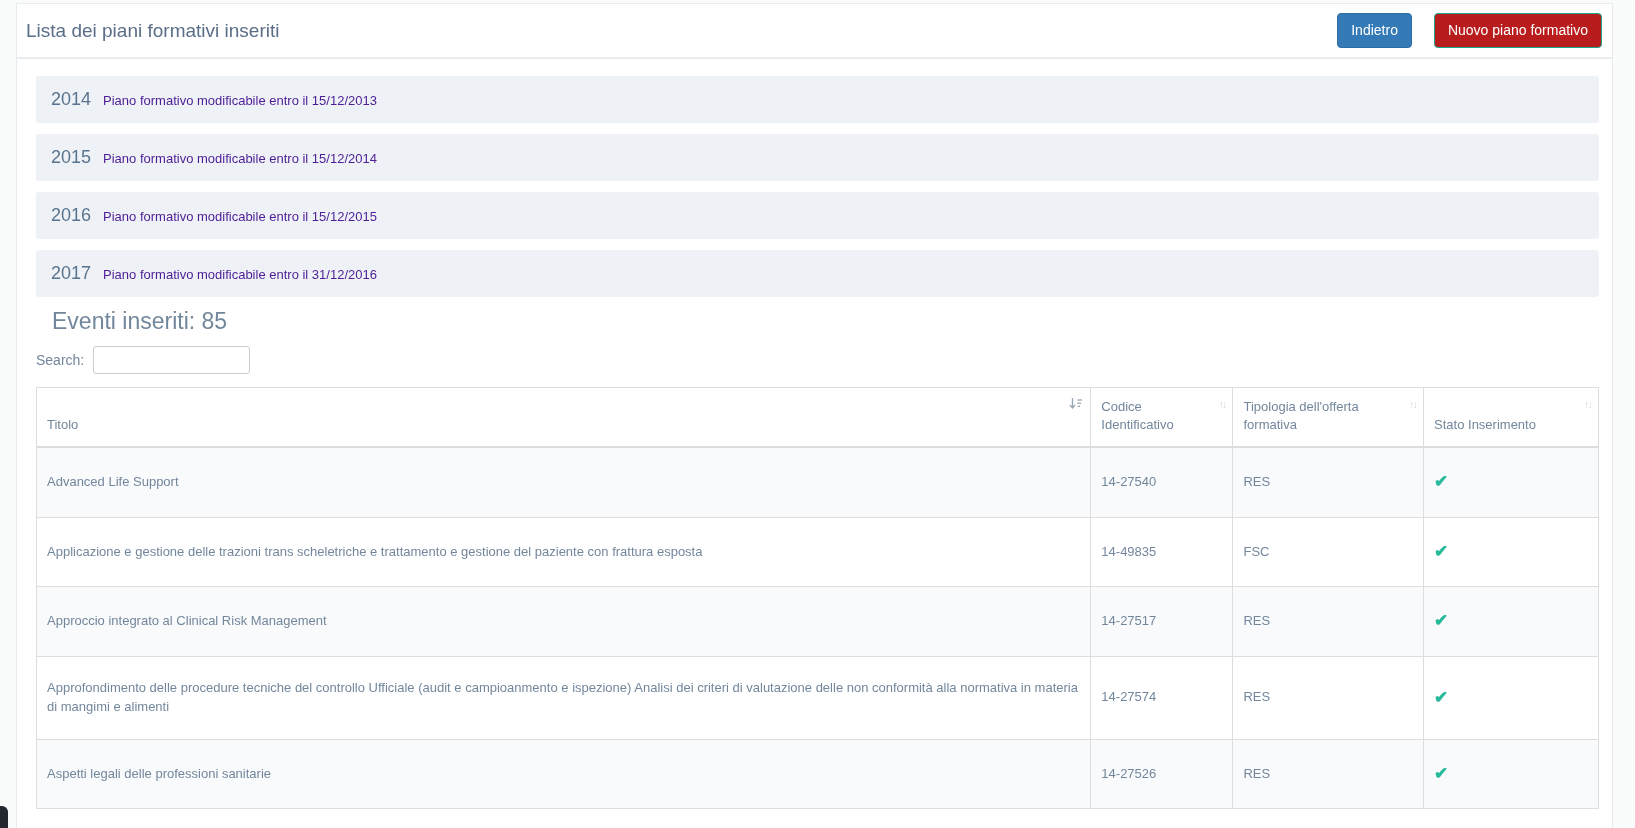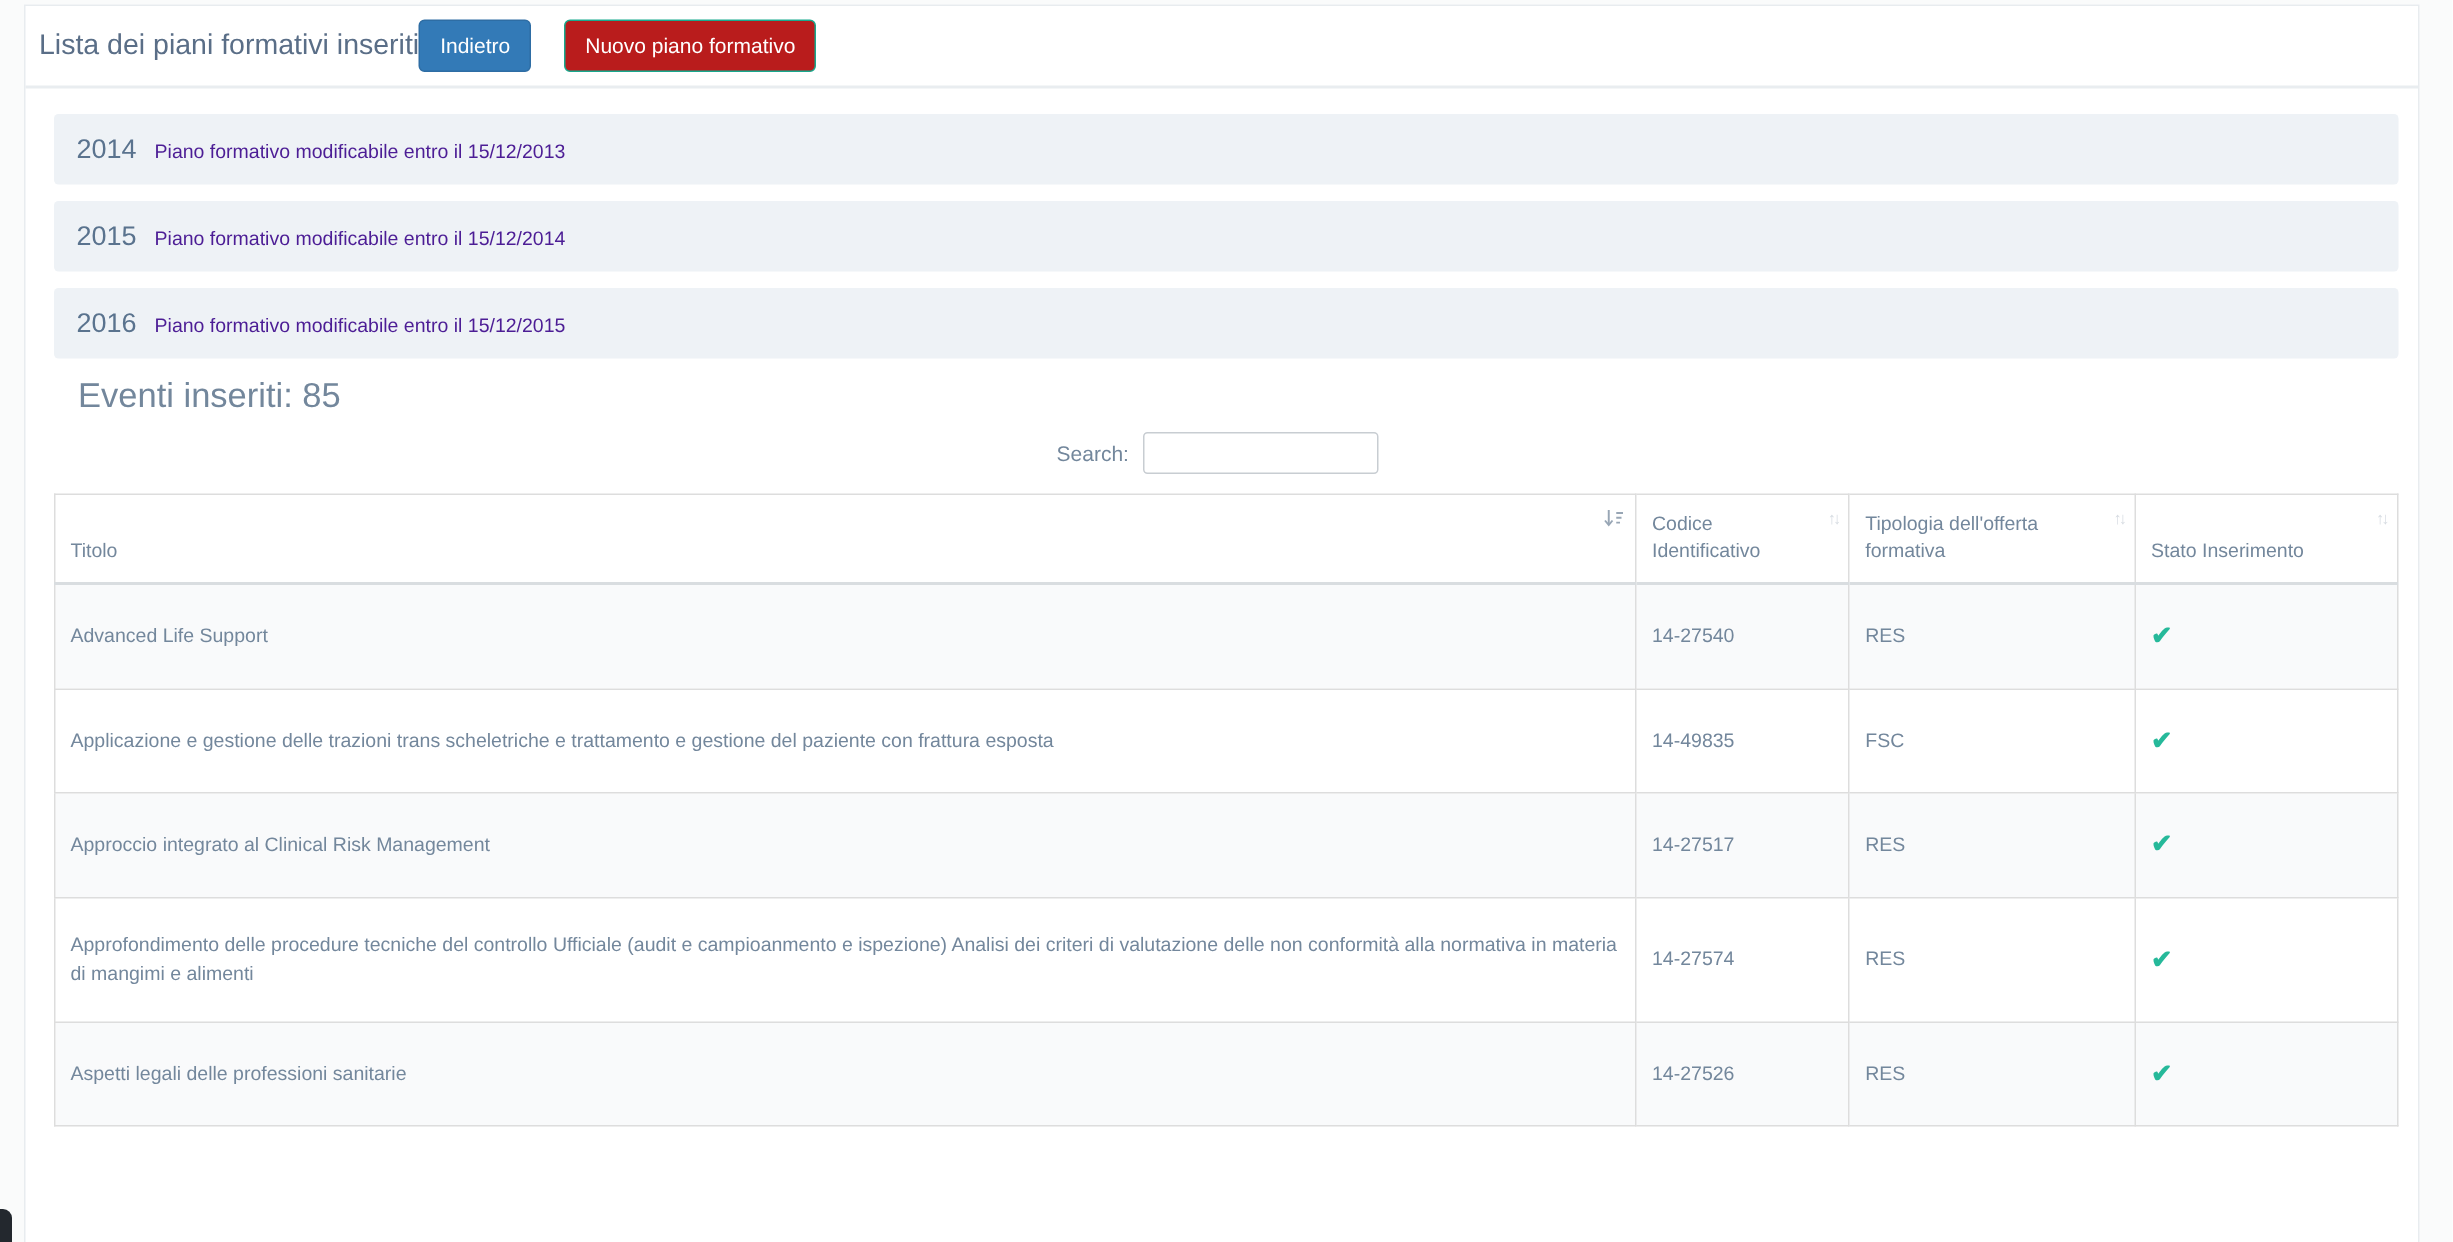--- a/index.html
+++ b/index.html
@@ -17,21 +17,21 @@
     top: 3px; left: 16px;
     width: 1597px;
     height: 830px;
     background: #ffffff;
     border: 1px solid #e8ecef;
   }
   .card-header {
     height: 55px;
     display: flex;
     align-items: center;
-    justify-content: flex-start;
+    justify-content: space-between;
     padding: 0 10px 0 9px;
     border-bottom: 2px solid #e9edf0;
   }
   .page-title {
     font-size: 19px;
     color: #5a6e87;
   }
   .header-buttons { display: flex; gap: 22px; }
   .btn {
     border: none;
@@ -72,21 +72,21 @@
 
   .events-title {
     margin: 9px 0 0 16px;
     font-size: 23px;
     color: #73879C;
   }
 
   .search-row {
     margin-top: 11px;
     display: flex;
-    justify-content: center;
+    justify-content: flex-start;
     align-items: center;
     font-size: 14px;
     color: #73879C;
     padding-right: 12px;
   }
   .search-row input {
     width: 157px; height: 28px;
     margin-left: 9px;
     border: 1px solid #c8cdd2;
     border-radius: 3px;
@@ -170,20 +170,24 @@
       <span class="year">2014</span>
       <span class="note">Piano formativo modificabile entro il 15/12/2013</span>
     </div>
     <div class="year-panel">
       <span class="year">2015</span>
       <span class="note">Piano formativo modificabile entro il 15/12/2014</span>
     </div>
     <div class="year-panel">
       <span class="year">2016</span>
       <span class="note">Piano formativo modificabile entro il 15/12/2015</span>
+    </div>
+    <div class="year-panel">
+      <span class="year">2017</span>
+      <span class="note">Piano formativo modificabile entro il 31/12/2016</span>
     </div>
 
     <div class="events-title">Eventi inseriti: 85</div>
 
     <div class="search-row">
       <span>Search:</span>
       <input type="text" value="" style="">
     </div>
 
     <table class="events-table">

